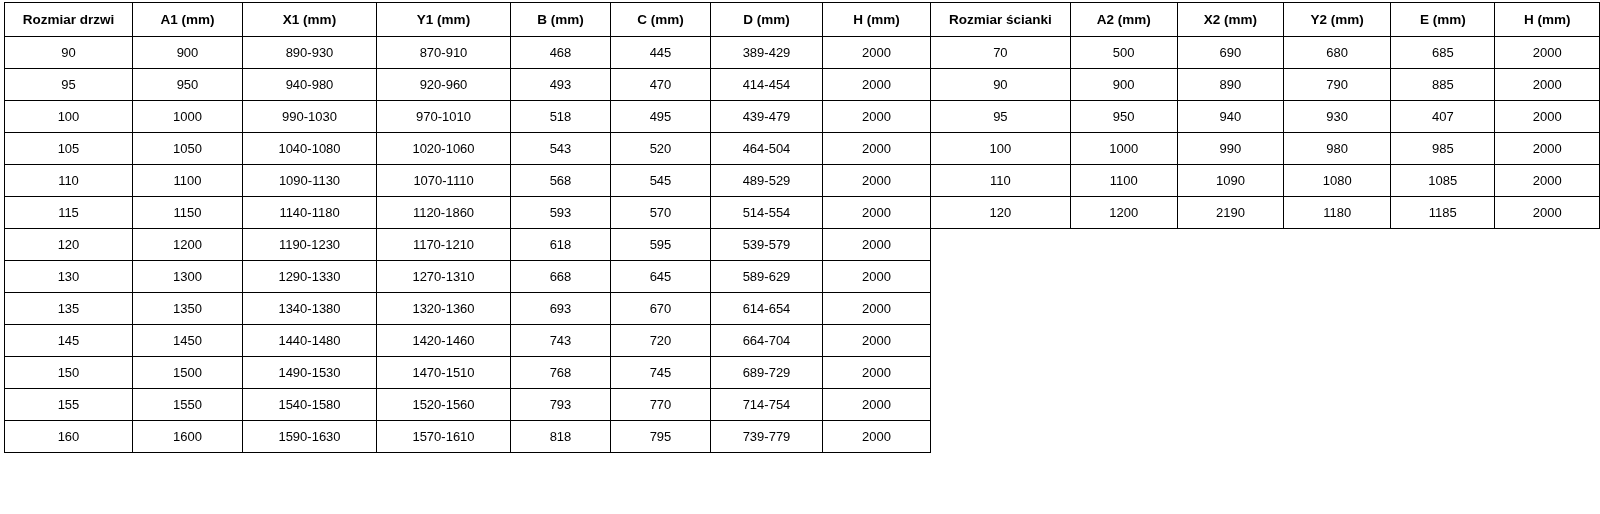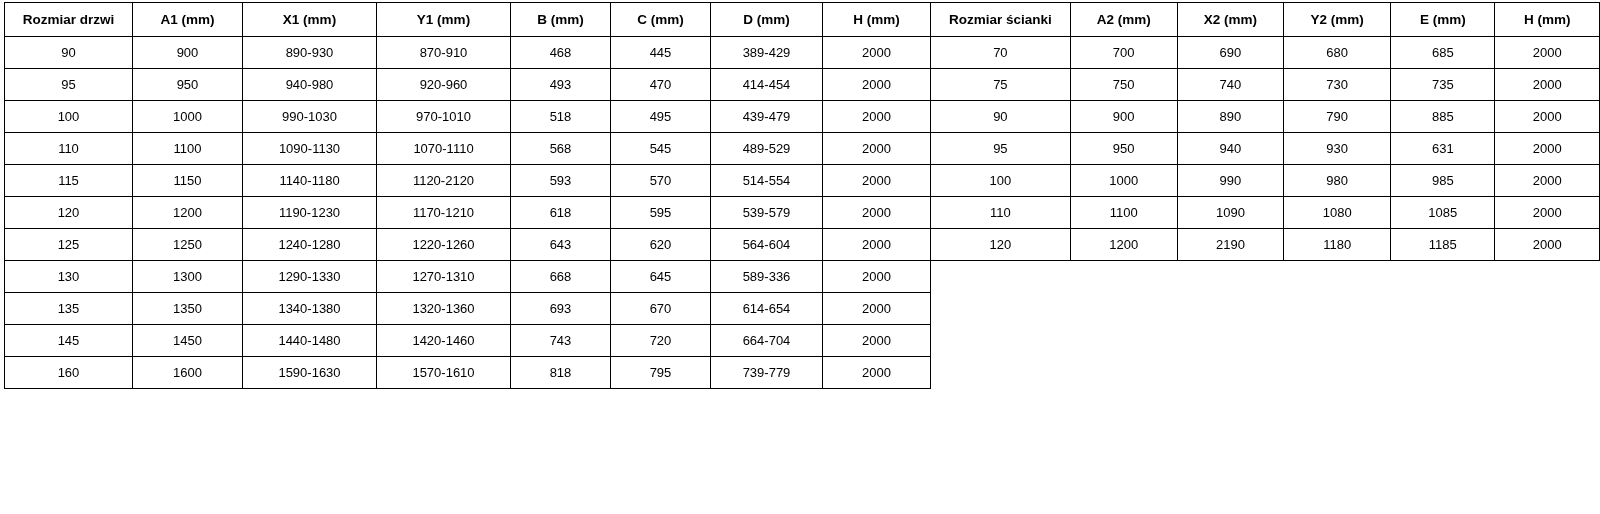--- a/index.html
+++ b/index.html
@@ -120,87 +120,107 @@
           <td>100</td>
           <td>1000</td>
           <td>990-1030</td>
           <td>970-1010</td>
           <td>518</td>
           <td>495</td>
           <td>439-479</td>
           <td>2000</td>
         </tr>
         <tr>
+          <td>105</td>
+          <td>1050</td>
+          <td>1040-1080</td>
+          <td>1020-1060</td>
+          <td>543</td>
+          <td>520</td>
+          <td>464-504</td>
+          <td>2000</td>
+        </tr>
+        <tr>
           <td>110</td>
           <td>1100</td>
           <td>1090-1130</td>
           <td>1070-1110</td>
           <td>568</td>
           <td>545</td>
           <td>489-529</td>
           <td>2000</td>
         </tr>
         <tr>
           <td>115</td>
           <td>1150</td>
           <td>1140-1180</td>
-          <td>1120-2120</td>
+          <td>1120-1860</td>
           <td>593</td>
           <td>570</td>
           <td>514-554</td>
           <td>2000</td>
         </tr>
         <tr>
           <td>120</td>
           <td>1200</td>
           <td>1190-1230</td>
           <td>1170-1210</td>
           <td>618</td>
           <td>595</td>
           <td>539-579</td>
           <td>2000</td>
         </tr>
         <tr>
-          <td>125</td>
-          <td>1250</td>
-          <td>1240-1280</td>
-          <td>1220-1260</td>
-          <td>643</td>
-          <td>620</td>
-          <td>564-604</td>
-          <td>2000</td>
-        </tr>
-        <tr>
           <td>130</td>
           <td>1300</td>
           <td>1290-1330</td>
           <td>1270-1310</td>
           <td>668</td>
           <td>645</td>
-          <td>589-336</td>
+          <td>589-629</td>
           <td>2000</td>
         </tr>
         <tr>
           <td>135</td>
           <td>1350</td>
           <td>1340-1380</td>
           <td>1320-1360</td>
           <td>693</td>
           <td>670</td>
           <td>614-654</td>
           <td>2000</td>
         </tr>
         <tr>
           <td>145</td>
           <td>1450</td>
           <td>1440-1480</td>
           <td>1420-1460</td>
           <td>743</td>
           <td>720</td>
           <td>664-704</td>
+          <td>2000</td>
+        </tr>
+        <tr>
+          <td>150</td>
+          <td>1500</td>
+          <td>1490-1530</td>
+          <td>1470-1510</td>
+          <td>768</td>
+          <td>745</td>
+          <td>689-729</td>
+          <td>2000</td>
+        </tr>
+        <tr>
+          <td>155</td>
+          <td>1550</td>
+          <td>1540-1580</td>
+          <td>1520-1560</td>
+          <td>793</td>
+          <td>770</td>
+          <td>714-754</td>
           <td>2000</td>
         </tr>
         <tr>
           <td>160</td>
           <td>1600</td>
           <td>1590-1630</td>
           <td>1570-1610</td>
           <td>818</td>
           <td>795</td>
           <td>739-779</td>
@@ -226,48 +246,40 @@
           <th>A2 (mm)</th>
           <th>X2 (mm)</th>
           <th>Y2 (mm)</th>
           <th>E (mm)</th>
           <th>H (mm)</th>
         </tr>
       </thead>
       <tbody>
         <tr>
           <td>70</td>
-          <td>700</td>
+          <td>500</td>
           <td>690</td>
           <td>680</td>
           <td>685</td>
-          <td>2000</td>
-        </tr>
-        <tr>
-          <td>75</td>
-          <td>750</td>
-          <td>740</td>
-          <td>730</td>
-          <td>735</td>
           <td>2000</td>
         </tr>
         <tr>
           <td>90</td>
           <td>900</td>
           <td>890</td>
           <td>790</td>
           <td>885</td>
           <td>2000</td>
         </tr>
         <tr>
           <td>95</td>
           <td>950</td>
           <td>940</td>
           <td>930</td>
-          <td>631</td>
+          <td>407</td>
           <td>2000</td>
         </tr>
         <tr>
           <td>100</td>
           <td>1000</td>
           <td>990</td>
           <td>980</td>
           <td>985</td>
           <td>2000</td>
         </tr>

